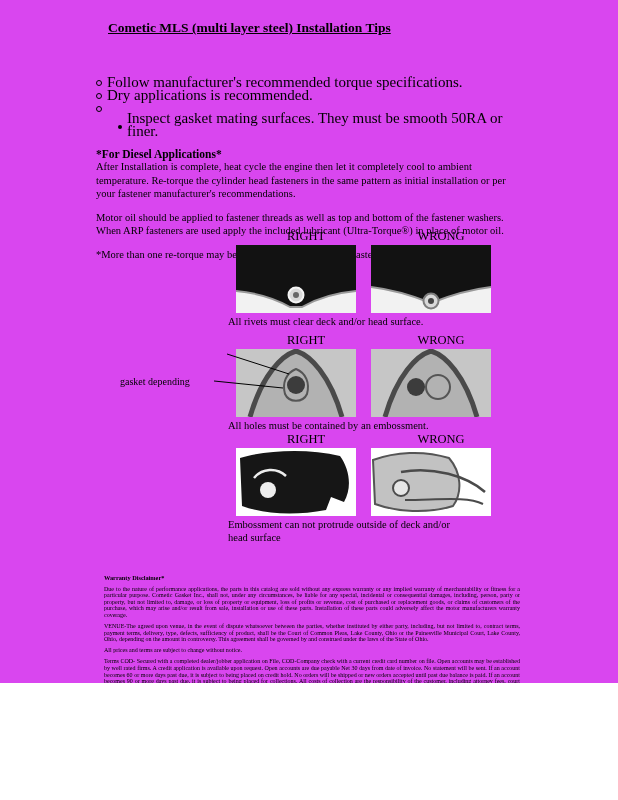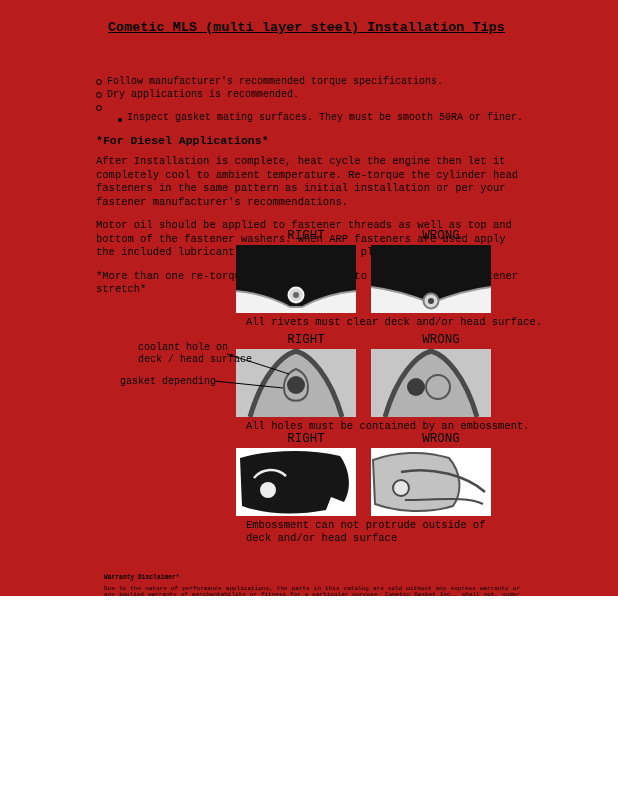--- a/index.html
+++ b/index.html
@@ -1,35 +1,35 @@
 <!DOCTYPE html>
 <html><head>
 <meta charset="utf-8">
 <style>
   html,body { margin:0; padding:0; background:#ffffff; }
   .page {
-    position:relative; width:618px; height:596px; background:#b91c1c;
-    font-family:Liberation Mono, monospace; color:#000; overflow:hidden;
+    position:relative; width:618px; height:683px; background:#d946ef;
+    font-family:Liberation Serif, serif; color:#000; overflow:hidden;
   }
   .main { position:absolute; left:96px; top:20px; width:436px; }
   .title { font-size:13.5px; font-weight:bold; text-decoration:underline; margin:0 0 9px 12px; }
-  .bullets { font-size:10px;margin-top:40px; }
+  .bullets { font-size:15px;margin-top:40px; }
   .b-row { display:flex; align-items:flex-start; line-height:13px; }
   .marker-open { width:4px; height:4px; border:1px solid #000; border-radius:50%; margin:4px 5px 0 0; flex:none; }
   .marker-filled { width:4px; height:4px; background:#000; border-radius:50%; margin:4px 5px 0 0; flex:none; }
   .sub { margin-left:22px;align-items:center; }
-  .diesel-heading { font-size:11.5px; font-weight:bold; margin:10px 0 8px 0; }
+  .diesel-heading { font-size:11.5px; font-weight:bold; margin:10px 0 0 0; }
   .para { font-size:10.5px; line-height:13.5px; margin:0 0 10px 0; width:430px; }
   .note { margin-top:4px; }
   .diag-labels { position:absolute; left:246px; display:flex; gap:15px; font-size:12.5px; }
   .diag-label { width:120px; text-align:center; }
   .diag-images { position:absolute; left:236px; display:flex; gap:15px; }
   .diag-img { width:120px; height:68px; }
   .diag-img svg { display:block; }
-  .diag-caption { position:absolute; left:246px; font-size:10.5px; line-height:12.5px; }
+  .diag-caption { position:absolute; left:228px; font-size:10.5px; line-height:12.5px; }
   .callout { position:absolute; font-size:10px; line-height:11.5px; }
   .overlay { position:absolute; left:0; top:0; width:618px; height:800px; pointer-events:none; }
   .legal { position:absolute; left:104px; top:575px; width:416px; font-size:6px; line-height:6.6px; text-align:justify; }
   .legal .lg-h { font-size:6.3px; font-weight:bold; margin:0 0 4px 0; }
   .legal p { margin:0 0 4.5px 0; }
   .footer { position:absolute; left:386px; top:785px; font-size:11.5px; letter-spacing:0.3px; }
 </style>
 </head>
 <body>
 
@@ -105,24 +105,20 @@
       <svg width="120" height="68" viewBox="0 0 120 68">
         <rect width="120" height="68" fill="#c6c6c6"></rect>
         <path d="M14,68 C26,26 46,6 60,2 C74,6 94,26 106,68" fill="#b2b2b2" stroke="#4a4a4a" stroke-width="5"></path>
         <circle cx="67" cy="38" r="12" fill="none" stroke="#555" stroke-width="2"></circle>
         <circle cx="45" cy="38" r="9" fill="#3c3c3c"></circle>
       </svg>
     </div>
   </div>
   <div class="diag-caption" style="top:420px;">All holes must be contained by an embossment.</div>
 
-  <div class="callout" style="left:138px; top:342px;">
-    <div>coolant hole on</div>
-    <div>deck / head surface</div>
-  </div>
   <div class="callout" style="left:120px; top:376px;">gasket depending</div>
 
   <svg class="overlay">
     <line x1="227" y1="354" x2="289" y2="374" stroke="#000" stroke-width="1"></line>
     <line x1="214" y1="381" x2="283" y2="388" stroke="#000" stroke-width="1"></line>
   </svg>
 
   <div class="diag-labels" style="top:432px;">
     <span class="diag-label">RIGHT</span>
     <span class="diag-label">WRONG</span>

